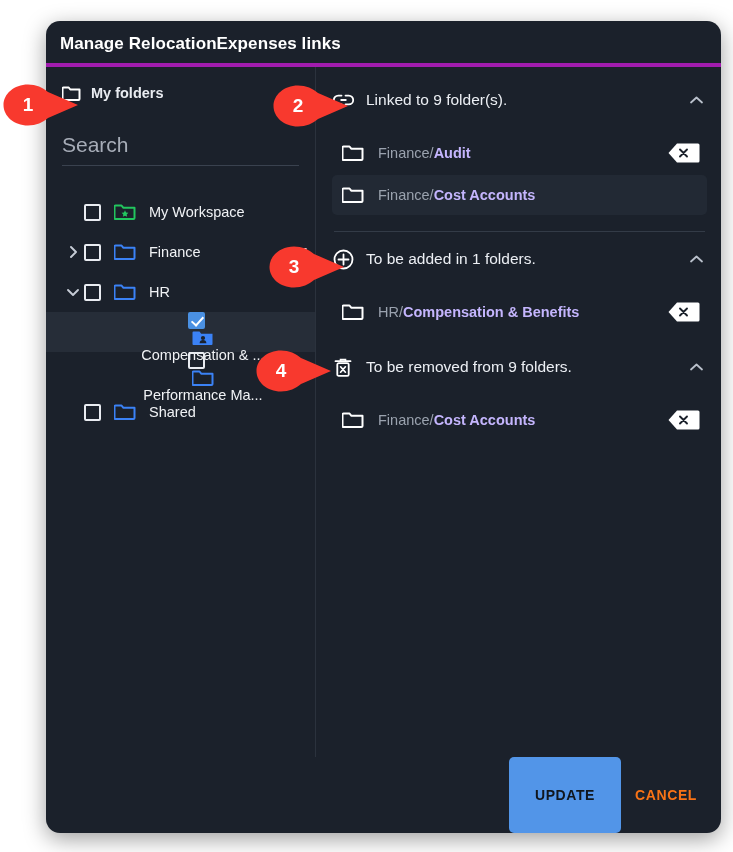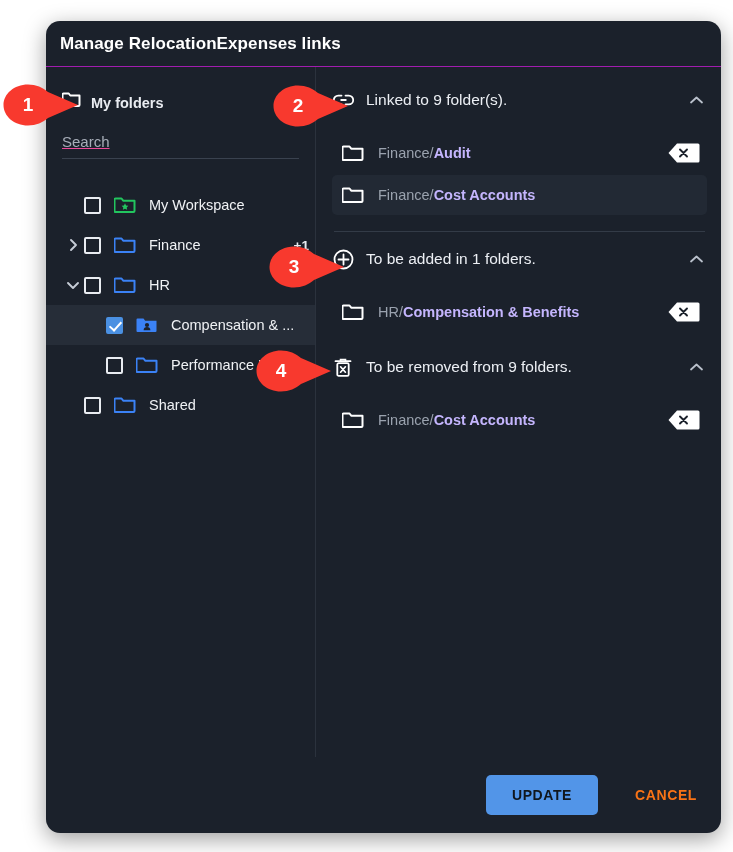--- a/index.html
+++ b/index.html
@@ -34,21 +34,21 @@
   }
 
   .modal-title {
     height: 46px;
     line-height: 46px;
     padding-left: 14px;
     color: #ffffff;
     font-size: 17px;
     font-weight: bold;
     letter-spacing: 0.1px;
-    border-bottom: 1px solid #a21caf;
+    border-bottom: 4px solid #a21caf;
     flex: none;
   }
 
   .modal-body {
     flex: 1 1 auto;
     display: flex;
     min-height: 0;
   }
 
   
@@ -56,21 +56,21 @@
     width: 270px;
     flex: none;
     border-right: 1px solid #2b323d;
     padding: 18px 0 0 0;
     display: flex;
     flex-direction: column;
   }
 
   .my-folders-row {
     display: flex;
-    align-items: flex-end;
+    align-items: flex-start;
     gap: 10px;
     padding: 0 0 0 16px;
     height: 26px;
   }
   .my-folders-label {
     color: #e9ecf1;
     font-size: 14.5px;
     font-weight: bold;
   }
 
@@ -78,24 +78,23 @@
     margin: 20px 16px 0 16px;
     border-bottom: 1px solid #3a424f;
     padding-bottom: 6px;
   }
   .search-input {
     width: 100%;
     background: transparent;
     border: none;
     outline: none;
     color: #ec4899;
-    font-size: 15px;
+    font-size: 21px;
     font-family: "Liberation Sans", sans-serif;
     padding: 2px 0;
-    text-decoration: underline;
   }
   .search-input::placeholder { color: #a7adb8; }
 
   .tree {
     margin-top: 26px;
     flex: 1 1 auto;
     overflow: hidden;
   }
 
   .tree-row {
@@ -157,21 +156,21 @@
   .badge-plus {
     position: absolute;
     right: 6px;
     color: #e9ecf1;
     font-size: 13.5px;
     font-weight: bold;
   }
 
   
   .lvl1 { padding-left: 16px; }
-  .lvl2 { padding-left: 38px; }
+  .lvl2 { padding-left: 38px; flex-direction: column; }
 
   
   .right-pane {
     flex: 1 1 auto;
     padding: 16px 14px 0 16px;
     overflow: hidden;
   }
 
   .section-head {
     display: flex;
@@ -232,23 +231,22 @@
     margin: 16px 2px 10px 2px;
   }
 
   .gap-sm { height: 14px; }
 
   
   .modal-footer {
     flex: none;
     height: 76px;
     display: flex;
-    align-items: center;
     justify-content: flex-end;
-    gap: 33px;
+    gap: 10px;
     padding-right: 20px;
   }
   .btn-update {
     background: #5295e8;
     color: #10161d;
     border: none;
     border-radius: 5px;
     font-size: 14px;
     font-weight: bold;
     letter-spacing: 0.6px;

